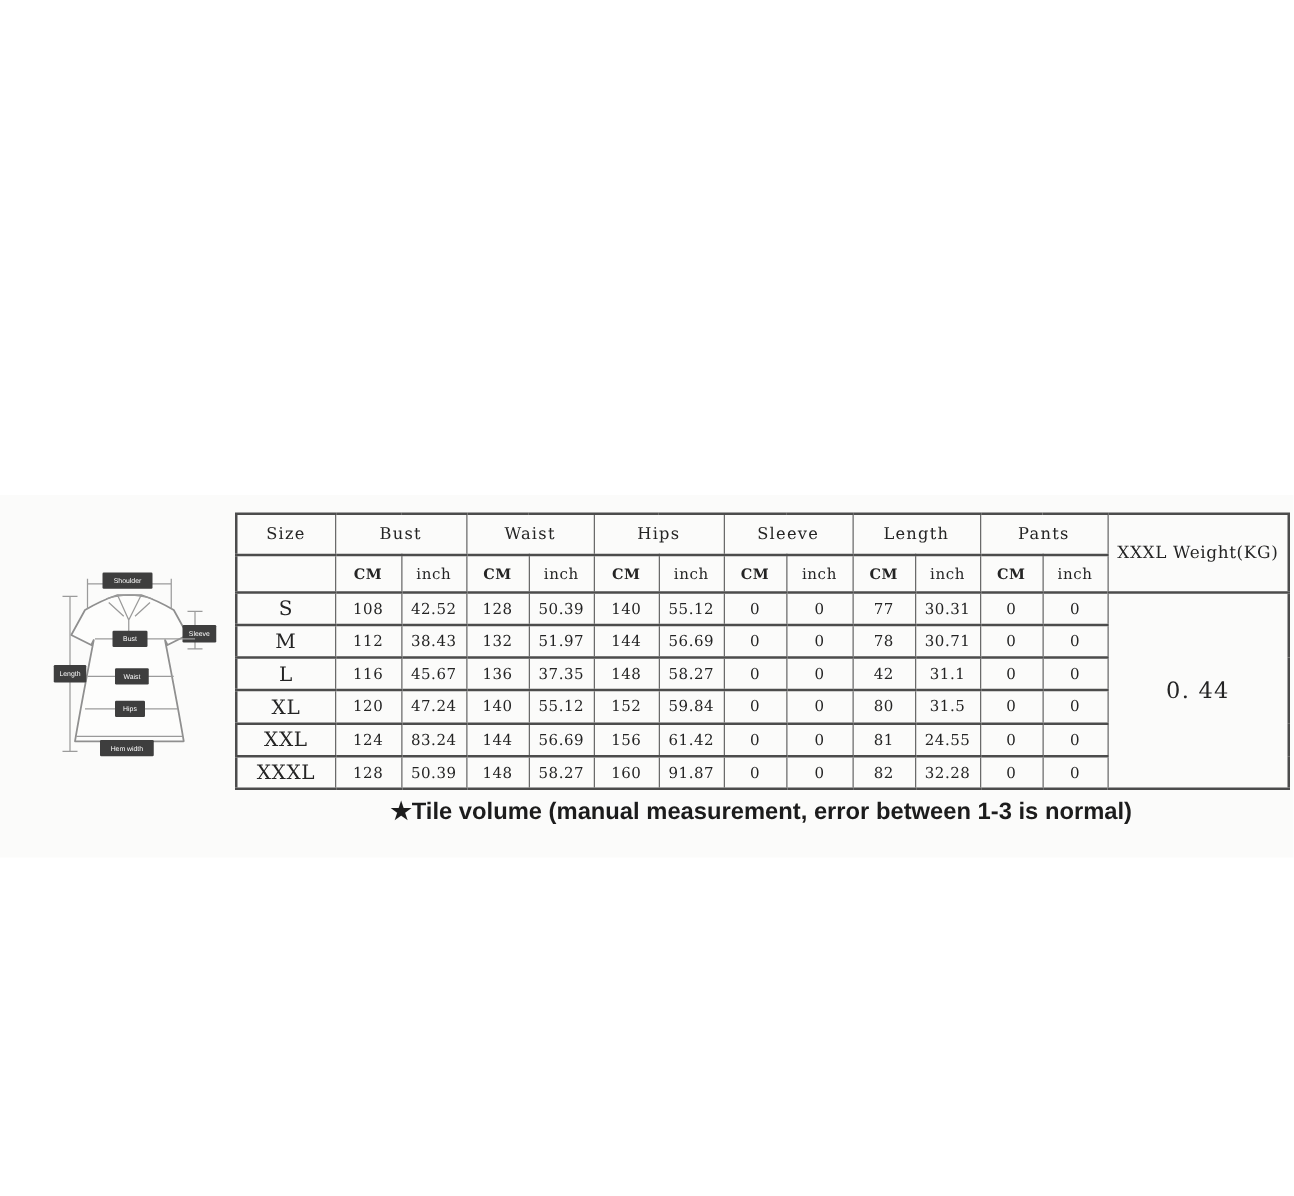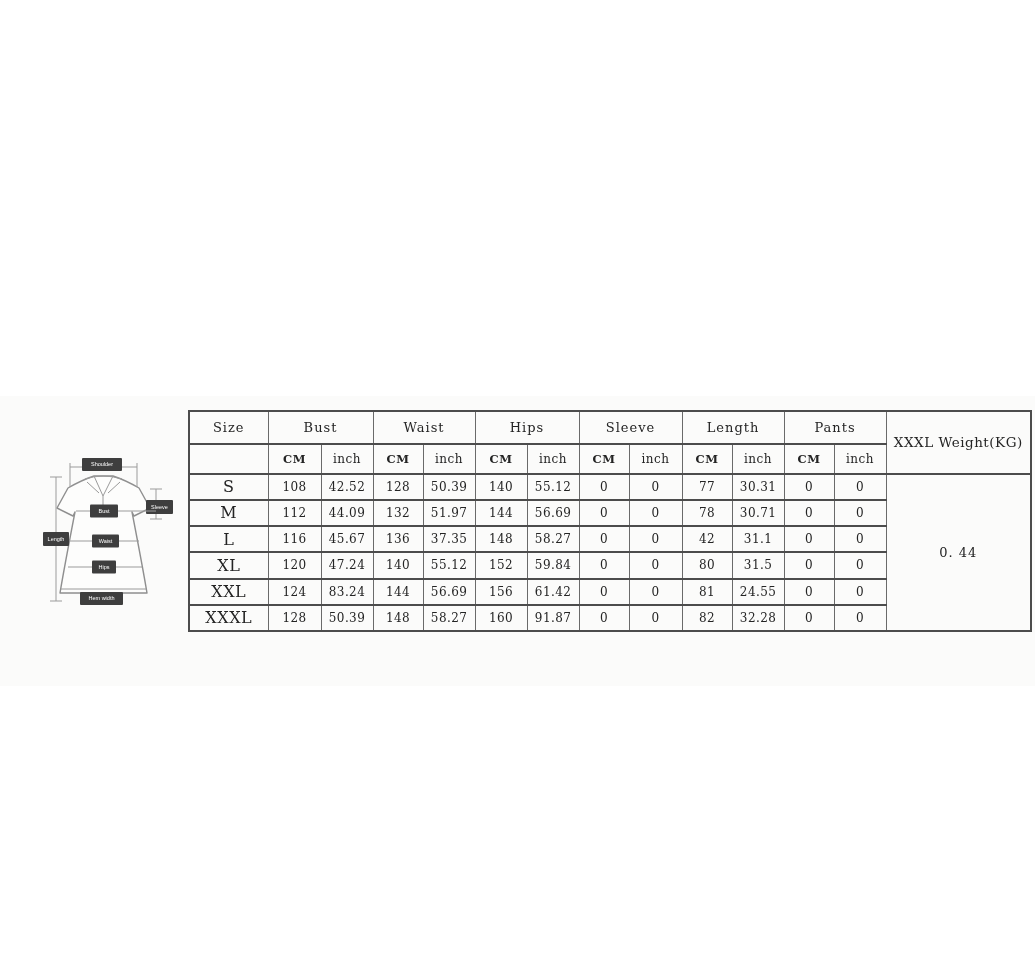--- a/index.html
+++ b/index.html
@@ -16,21 +16,21 @@
   table.sz{border:2px solid #4c4c4c;}
   tr.h1{height:33px;}
   tr.h2{height:29px;}
   tr.dr{height:26px;}
   .hdr{font-size:13px;letter-spacing:1px;}
   .unit-cm{font-size:11.5px;font-weight:600;letter-spacing:.5px;margin-left:42px;}
   .unit-in{font-size:12px;letter-spacing:.5px;}
   .szv{font-size:16px;letter-spacing:.5px;}
   .num{font-size:12px;letter-spacing:.4px;}
   .whdr{font-size:13.5px;letter-spacing:.5px;border-radius:11px;}
-  .wval{font-size:13px;letter-spacing:1px;}
+  .wval{font-size:18px;letter-spacing:1px;}
 
   
   .note{position:absolute;left:188px;top:637px;width:842px;text-align:center;
         font-family:"Liberation Sans",sans-serif;font-weight:700;font-size:19px;color:#1c1c1c;}
 
   
   .diagram{position:absolute;left:40px;top:443px;width:145px;height:178px;}
   .diagram svg{display:block;}
   .dress-line{fill:#fdfdfc;stroke:#8f8f8f;stroke-width:1.4;stroke-linejoin:round;}
   .detail{fill:none;stroke:#9a9a9a;stroke-width:1;}
@@ -143,21 +143,21 @@
       <td class="num">0</td>
       <td class="num">77</td>
       <td class="num">30.31</td>
       <td class="num">0</td>
       <td class="num">0</td>
       <td class="wval" rowspan="6">0. 44</td>
     </tr>
     <tr class="dr">
       <td class="szv">M</td>
       <td class="num">112</td>
-      <td class="num">44.09</td>
+      <td class="num">38.43</td>
       <td class="num">132</td>
       <td class="num">51.97</td>
       <td class="num">144</td>
       <td class="num">56.69</td>
       <td class="num">0</td>
       <td class="num">0</td>
       <td class="num">78</td>
       <td class="num">30.71</td>
       <td class="num">0</td>
       <td class="num">0</td>
@@ -218,13 +218,14 @@
       <td class="num">0</td>
       <td class="num">0</td>
       <td class="num">82</td>
       <td class="num">32.28</td>
       <td class="num">0</td>
       <td class="num">0</td>
     </tr>
   </tbody>
     </table>
 
+  <div class="note">★Tile volume (manual measurement, error between 1-3 is normal)</div>
 </div>
 
 </body></html>

